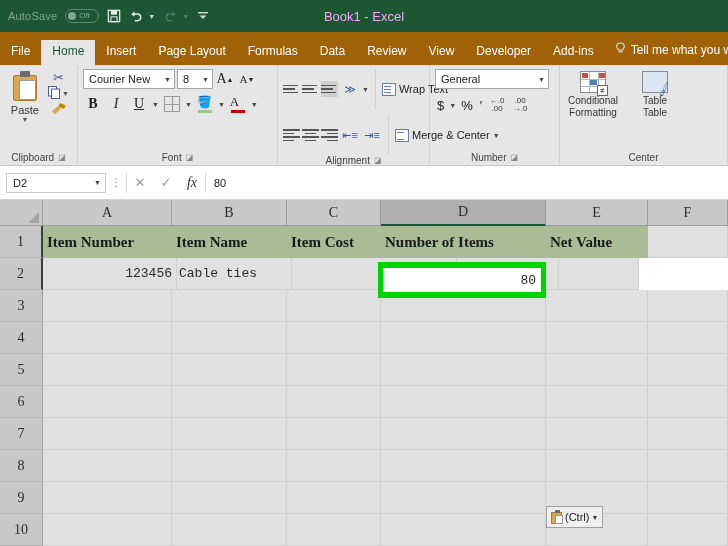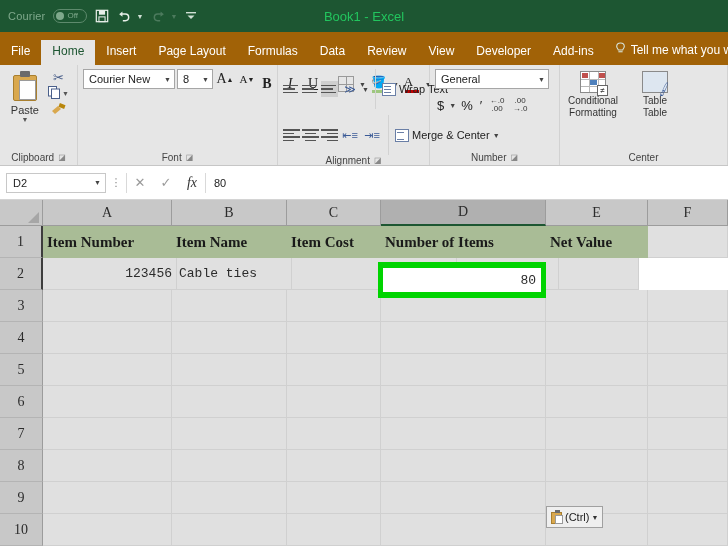--- a/index.html
+++ b/index.html
@@ -32,21 +32,21 @@
   .qat-icon {
     color: #e8efe9; font-size: 14px; line-height: 1;
     display: inline-flex; align-items: center;
   }
   .qat-icon.dim { color: #4c7a5d; }
   .qat-caret { font-size: 7px; color: #cfe0d4; margin-left: -4px; }
   .qat-caret.dim { color: #4c7a5d; }
   .win-title {
     position: absolute; left: 0; right: 0; top: 0; height: 32px;
     display: flex; align-items: center; justify-content: center;
-    color: #22c55e; font-size: 13px; pointer-events: none;
+    color: #f0abfc; font-size: 13px; pointer-events: none;
   }
 
   
   .tabsbar {
     position: absolute; left: 0; top: 32px; width: 728px; height: 33px;
     background: #a16207; display: flex; align-items: flex-end;
   }
   .tab {
     color: #ffffff; font-size: 12px; padding: 5px 11px 8px 11px;
     white-space: nowrap; line-height: 1;
@@ -271,21 +271,21 @@
   .st-clip .p { position: absolute; left: 4px; top: 5px; width: 8px; height: 9px; background: #fff; border: 1px solid #9a9a9a; }
   .st-caret { font-size: 7px; color: #333; }
 </style>
 </head>
 <body>
 
 <div id="app">
 
   <div class="titlebar">
     <div class="qat">
-      <span class="autosave-label">Courier</span>
+      <span class="autosave-label">AutoSave</span>
       <span class="toggle">
         <span class="knob"></span>
         <span class="off">Off</span>
       </span>
       <span class="qat-icon">
         <svg width="14" height="14" viewBox="0 0 16 16">
             <rect x="1.5" y="1.5" width="13" height="13" fill="none" stroke="#e8efe9" stroke-width="1.4"></rect>
             <rect x="4.5" y="1.5" width="7" height="5" fill="#e8efe9"></rect>
             <rect x="4.5" y="9" width="7" height="5.5" fill="none" stroke="#e8efe9" stroke-width="1.2"></rect>
           </svg>
@@ -368,21 +368,21 @@
           </span>
         </div>
       </div>
       <div class="rgroup-label">
         <span>Clipboard</span>
         <span class="dlg">◪</span>
       </div>
     </div>
 
     <div class="rgroup g-font">
-      <div class="rgroup-body" style="flex-direction:row;align-items:flex-start;">
+      <div class="rgroup-body" style="flex-direction:column;align-items:flex-start;">
         <div class="fontrow1">
           <span class="combo name">
             <span>Courier New</span>
             <span class="caret">▼</span>
           </span>
           <span class="combo size">
             <span>8</span>
             <span class="caret">▼</span>
           </span>
           <span class="btn-sq">

